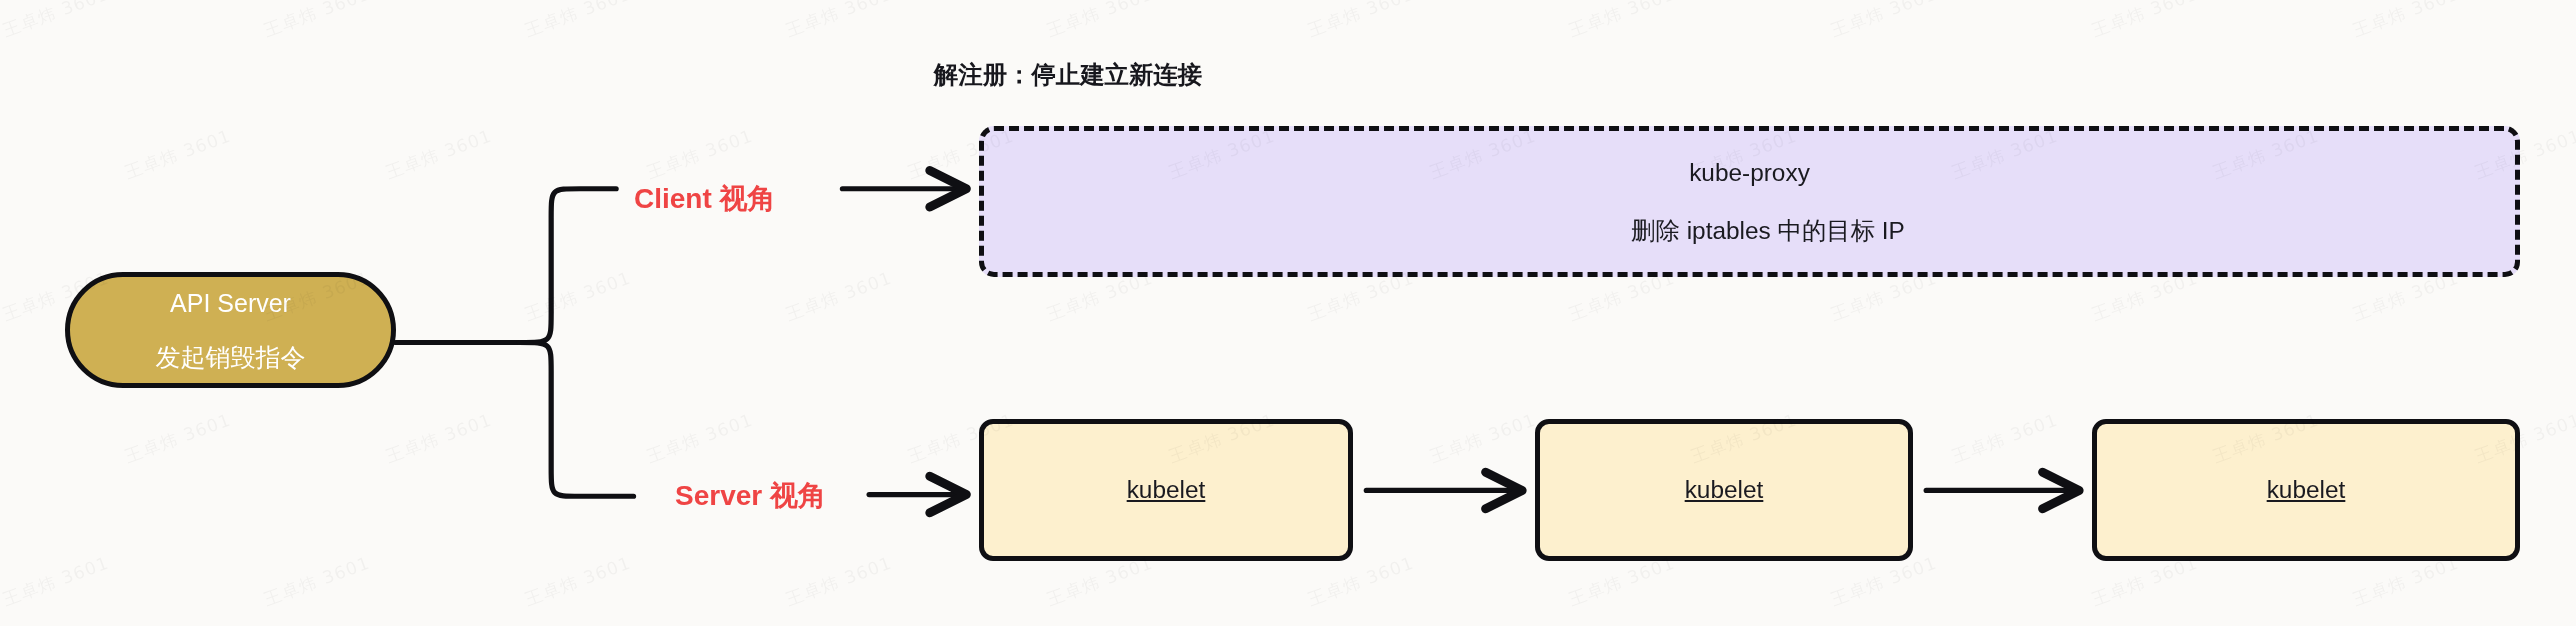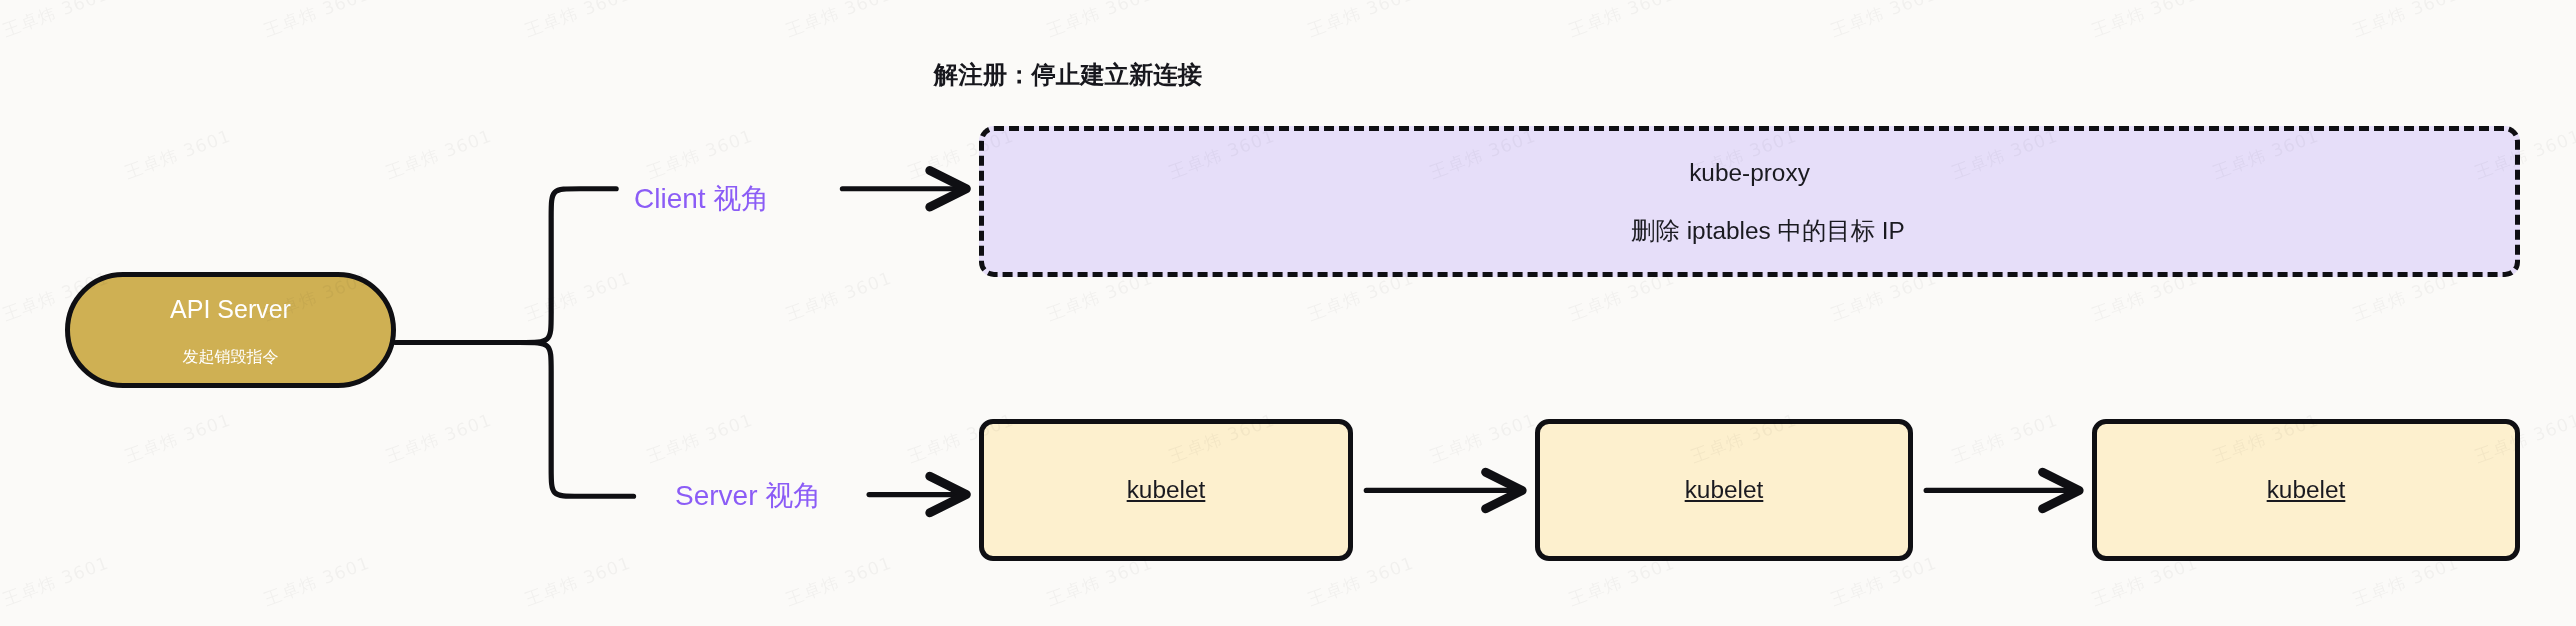--- a/index.html
+++ b/index.html
@@ -61,21 +61,21 @@
   
   #node-api-server {
     left: 65px; top: 272px;
     width: 331px; height: 116px;
     background: #CFB053;
     border: 5.2px solid #0F0F13;
     border-radius: 58px;
     color: #FFFFFF;
   }
   #node-api-server .line1 { font-size: 25px; line-height: 1.28; }
-  #node-api-server .line2 { font-size: 16px; line-height: 1.28; }
+  #node-api-server .line2 { font-size: 25px; line-height: 1.28; }
 
   
   #node-kube-proxy {
     left: 979px; top: 126px;
     width: 1541px; height: 151px;
     background: #E6DEF9;
     border: 5.2px dashed #0F0F13;
     border-radius: 15px;
     color: #1A1A20;
   }
@@ -95,22 +95,22 @@
   .kubelet-node .line2 { font-size: 24.4px; line-height: 1.42; }
 
   #node-kubelet-prestop { left: 979px;  width: 374px; }
   #node-kubelet-term    { left: 1535px;  width: 378px; }
   #node-kubelet-kill    { left: 2092px;  width: 428px; }
 
   
   .edge-label {
     position: absolute;
     z-index: 4;
-    font-weight: normal;
-    color: #8b5cf6;
+    font-weight: bold;
+    color: #ef4444;
     white-space: nowrap;
   }
   #label-client-view {
     left: 634px; top: 180px;
     font-size: 28px;
   }
   #label-server-view {
     left: 675px; top: 477px;
     font-size: 28px;
   }

